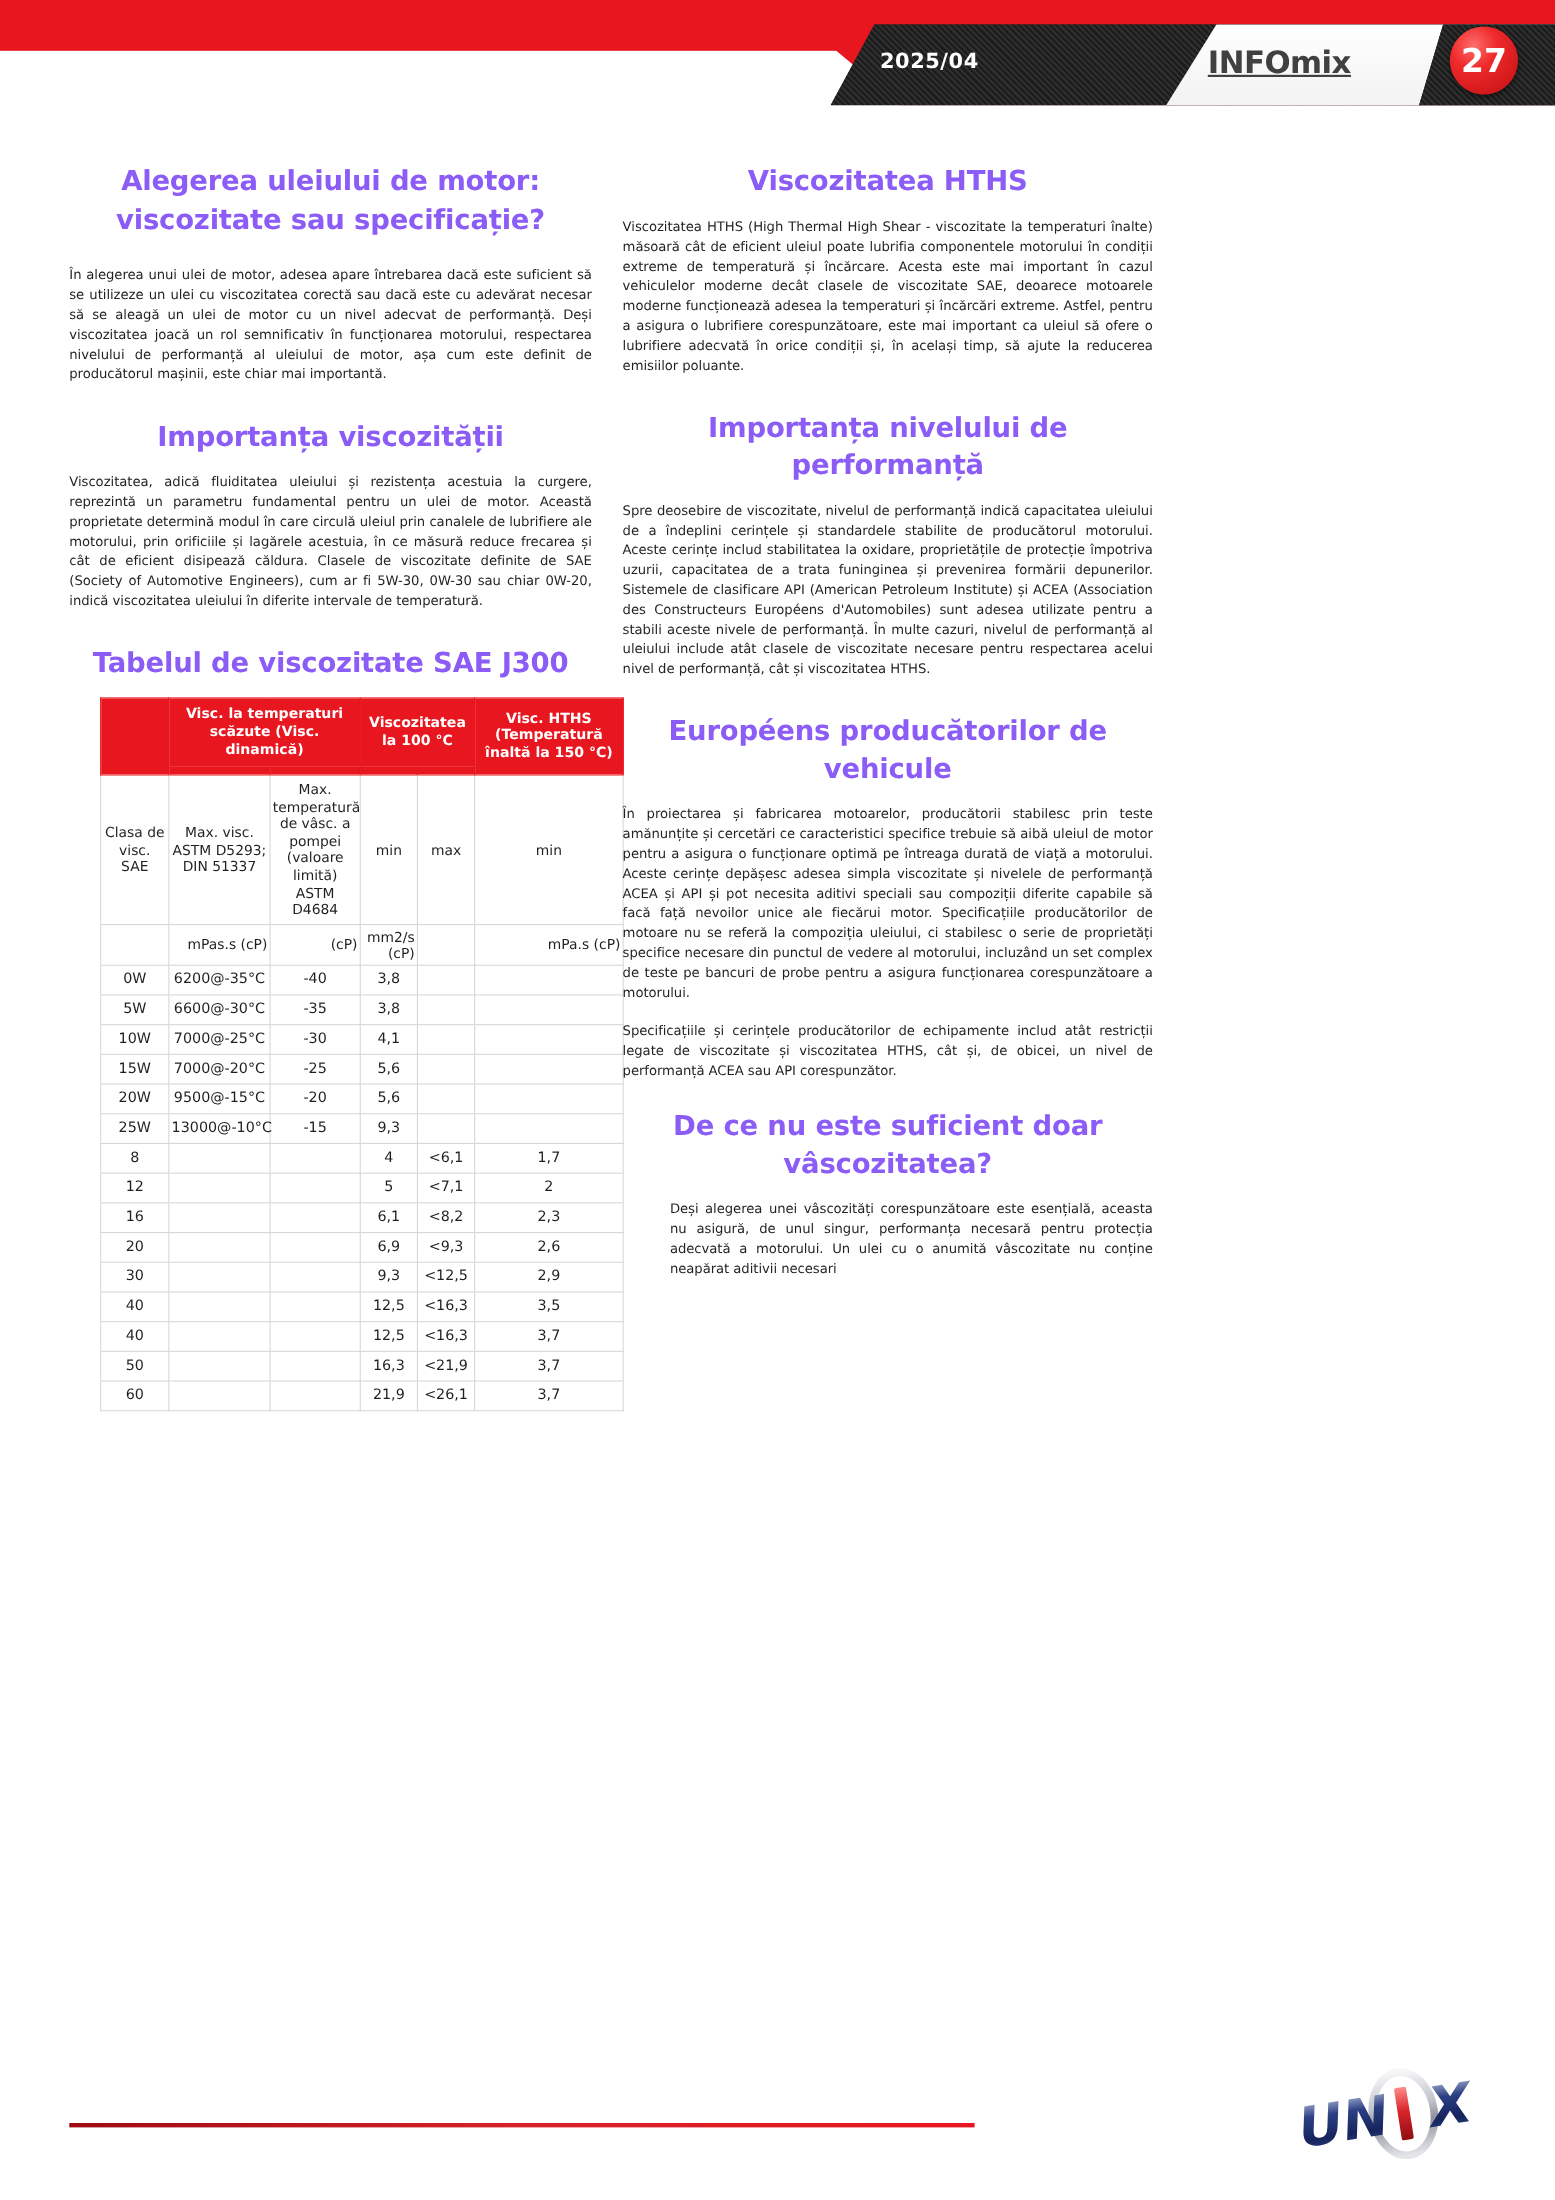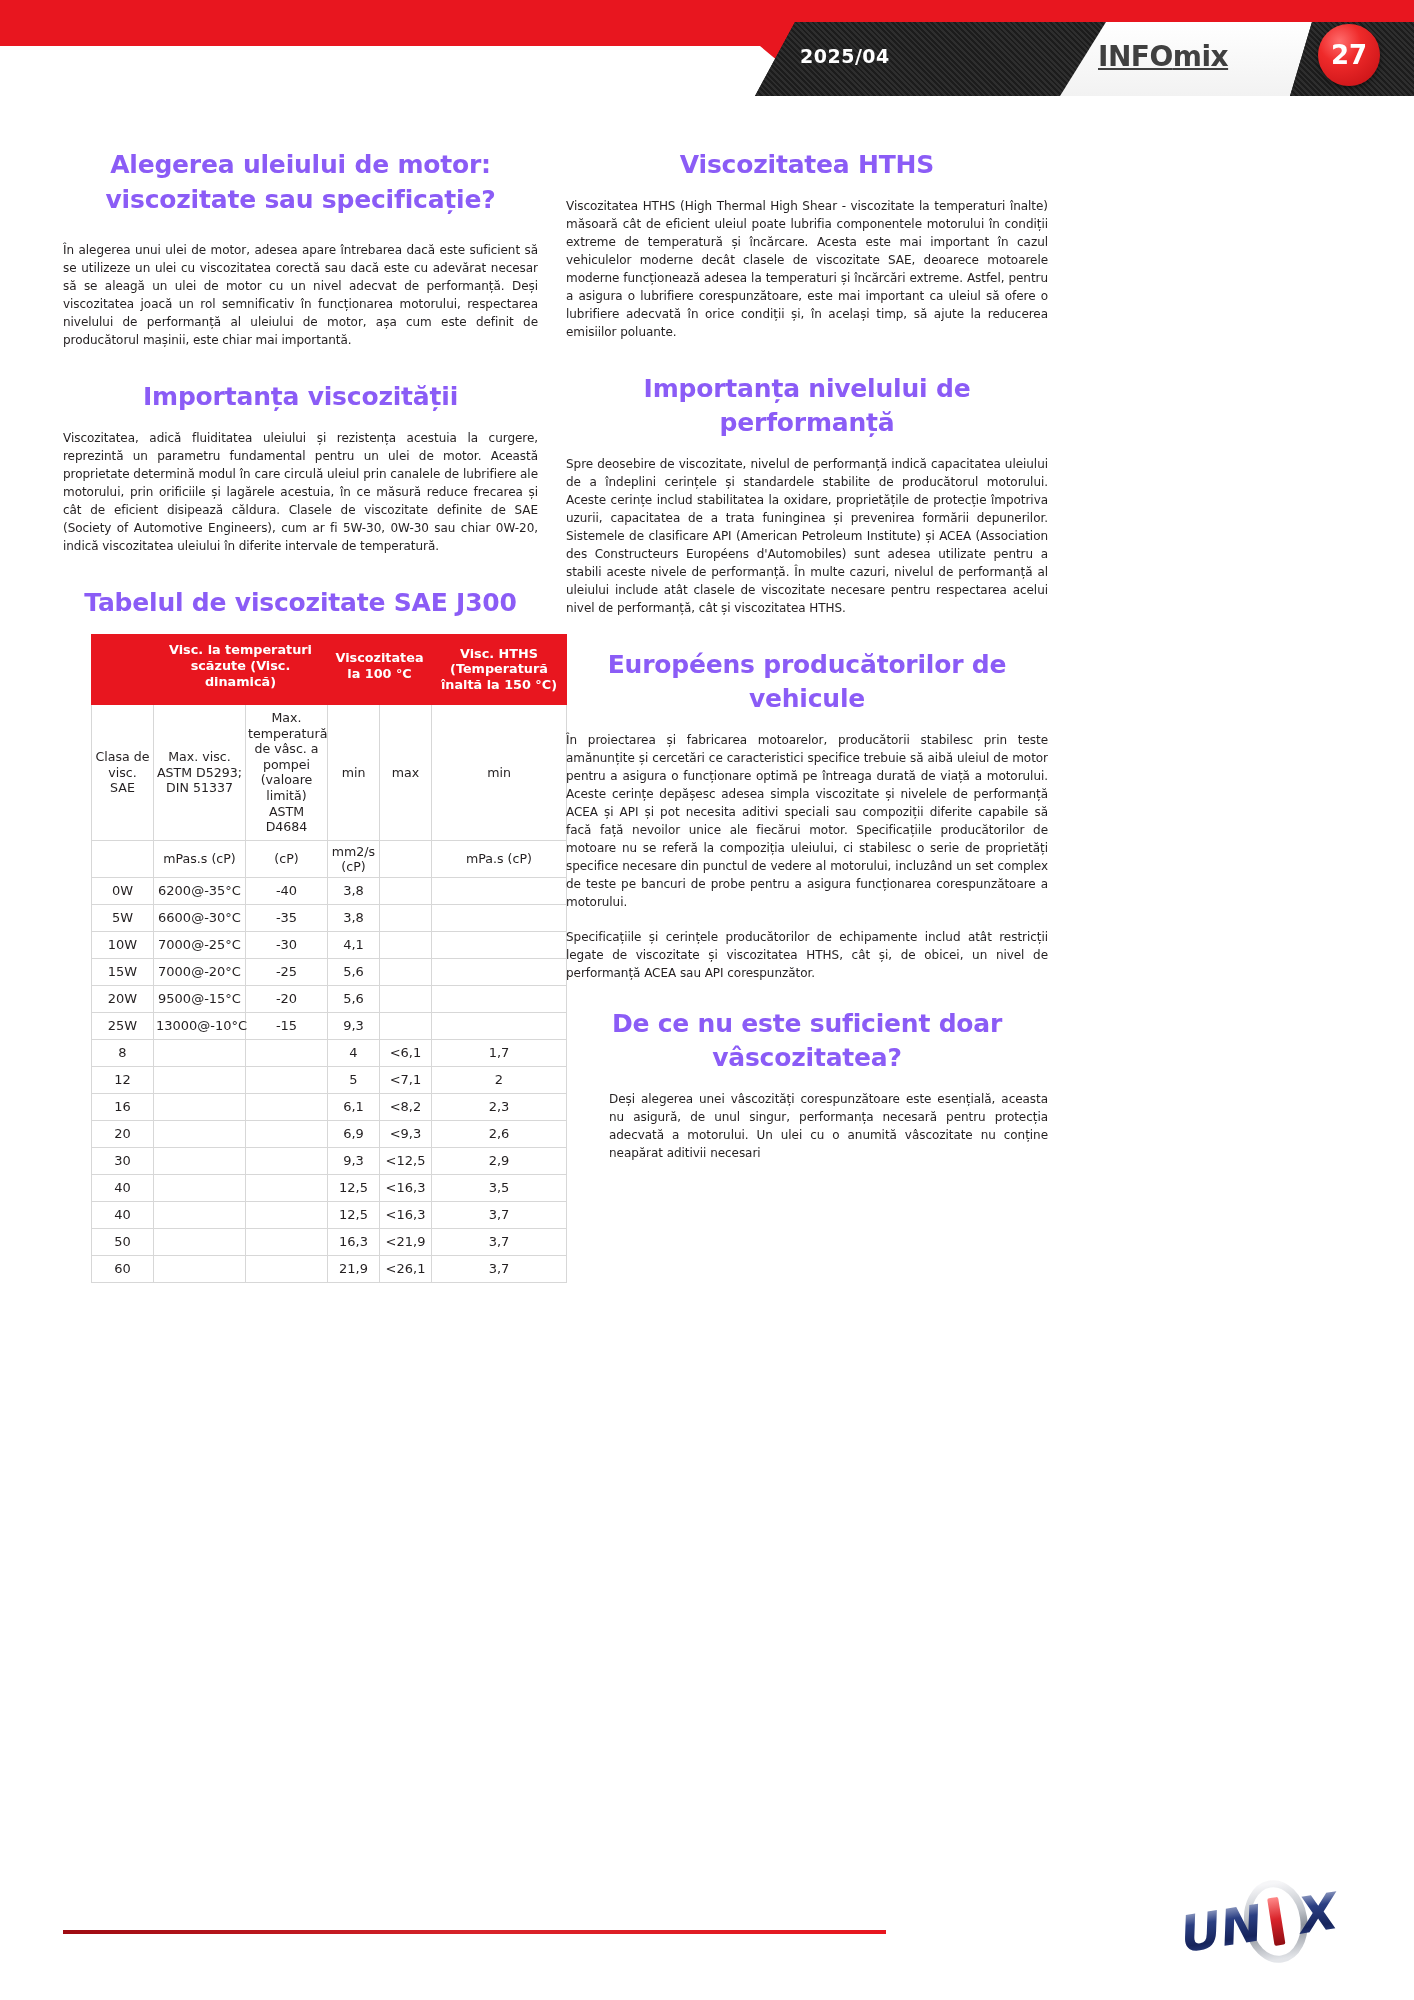--- a/index.html
+++ b/index.html
@@ -53,21 +53,21 @@
     letter-spacing: -0.5px;
     text-decoration: underline;
   }
   .hdr-brand .mix { font-weight: bold; }
   .hdr-badge {
     position: absolute; left: 1318px; top: 24px;
     width: 62px; height: 62px; border-radius: 50%;
     background: radial-gradient(circle at 35% 28%, #ff6d6d 0%, #ef2a2a 35%, #c00d12 100%);
     box-shadow: 0 2px 5px rgba(0,0,0,0.5);
     display: flex; align-items: center; justify-content: center;
-    color: #fff; font-size: 26px; font-weight: bold;
+    color: #fff; font-size: 30px; font-weight: bold;
   }
 
   
   .col-left  { position: absolute; left: 63px;  top: 148px; width: 475px; }
   .col-right { position: absolute; left: 566px; top: 148px; width: 482px; }
 
   h2.sec {
     color: #8b5cf6;
     font-size: 25px;
     font-weight: bold;
@@ -120,21 +120,21 @@
   }
   table.sae thead th.sub {
     background: #ffffff;
     color: #231f20;
     font-weight: normal;
     font-size: 12.6px;
     line-height: 1.24;
     padding: 5px 2px;
   }
   table.sae tbody td { height: 27px; font-size: 13px; }
-  table.sae tbody tr.units td { font-size: 12.6px; }
+  table.sae tbody tr.units td { font-size: 12.6px; text-align: right; }
   .c0 { width: 62px; }
   .c1 { width: 92px; }
   .c2 { width: 82px; }
   .c3 { width: 52px; }
   .c4 { width: 52px; }
   .c5 { width: 135px; }
 
   
   .footer-rule {
     position: absolute; left: 63px; top: 1930px;

